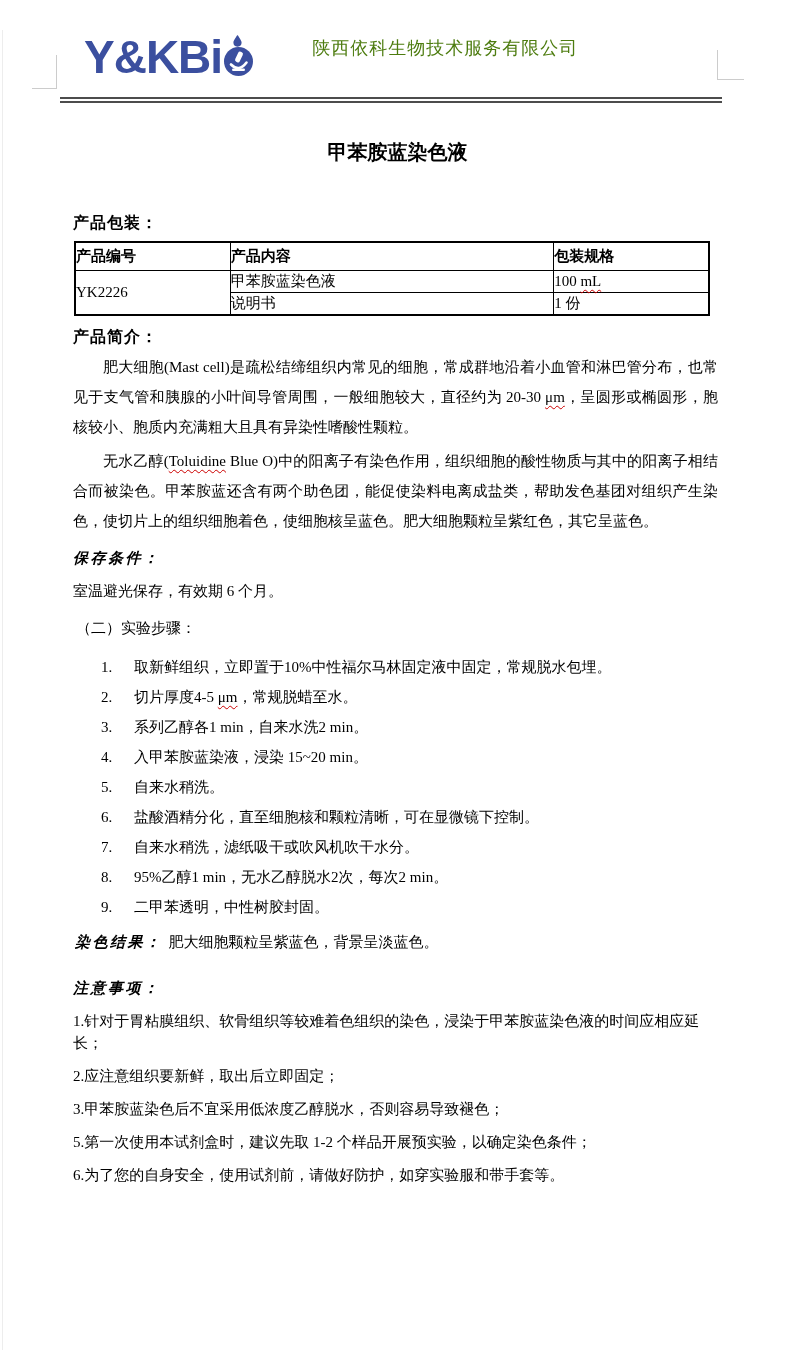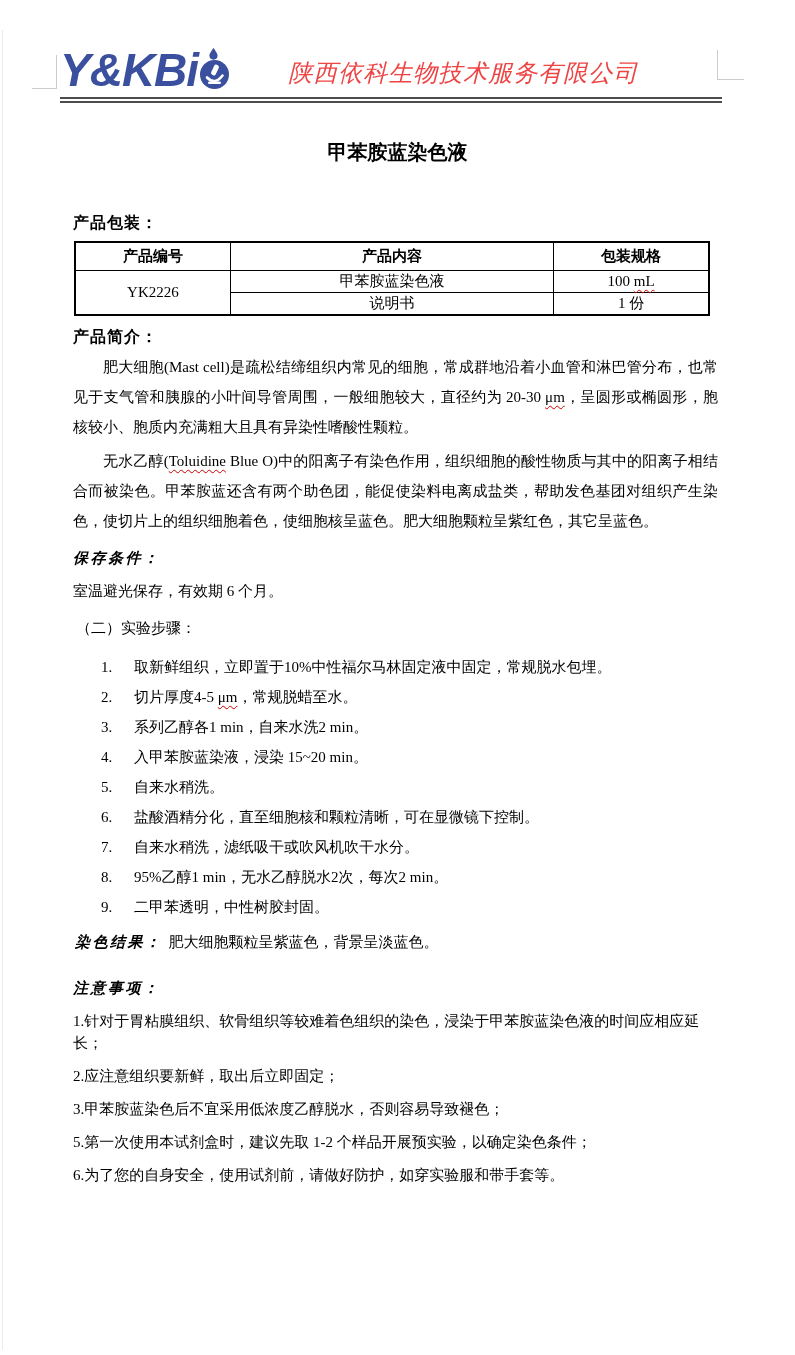--- a/index.html
+++ b/index.html
@@ -8,48 +8,48 @@
     font-family:"Liberation Serif","DejaVu Serif",serif;color:#000;
   }
   .page{position:relative;width:795px;height:1355px;}
   .left-edge-line{position:absolute;left:2px;top:30px;height:1320px;width:1px;background:#ededed;}
   .corner-mark-left{position:absolute;left:32px;top:55px;width:24px;height:33px;
     border-right:1px solid #cccccc;border-bottom:1px solid #cccccc;}
   .corner-mark-right{position:absolute;left:717px;top:50px;width:26px;height:29px;
     border-left:1px solid #cccccc;border-bottom:1px solid #cccccc;}
 
   
-  .letterhead{position:relative;padding:36px 0 0 60px;height:55px;display:flex;align-items:flex-end;font-style:italic;}
+  .letterhead{position:relative;padding:36px 0 0 84px;height:55px;display:flex;align-items:flex-start;}
   .logo{display:flex;align-items:flex-end;color:#3b4f9f;}
   .logo-text{font-family:"Liberation Sans","DejaVu Sans",sans-serif;font-weight:700;
     font-size:46px;line-height:0.92;letter-spacing:-1px;}
   .logo-o{position:relative;display:inline-block;width:31px;height:31px;margin:0 0 1px 1px;}
   .logo-drop{position:absolute;left:10px;top:-11px;}
-  .company-name{font-size:24px;color:#ef4444;margin-left:58px;margin-bottom:2px;letter-spacing:1px;}
+  .company-name{font-size:18px;color:#4d7c0f;margin-left:58px;margin-bottom:2px;letter-spacing:1px;}
   .header-rule{margin:6px 0 0 60px;width:662px;height:2px;
     border-top:2px solid #4c4c4c;border-bottom:2px solid #4c4c4c;}
 
   
   .doc-title{margin:36px 0 0 0;text-align:center;
     font-family:"Liberation Sans","DejaVu Sans",sans-serif;font-weight:700;font-size:20px;}
 
   
   .content{margin:0 73px;width:649px;}
   .sec-sans{font-family:"Liberation Sans","DejaVu Sans",sans-serif;font-weight:700;
     font-size:16px;letter-spacing:1px;}
   .sec-kai{font-weight:700;font-style:italic;font-size:15px;letter-spacing:2.5px;}
   .h-pack{margin-top:47px;}
   .h-intro{margin-top:11px;}
   .h-store{margin-top:13px;}
   .h-proc{margin-top:11px;}
   .h-notes{margin-top:26px;}
 
   
   table.pack-table{border-collapse:collapse;width:636px;margin-top:7px;margin-left:1px;
-    font-size:15px;text-align:center;}
+    font-size:15px;text-align:left;}
   table.pack-table th,table.pack-table td{border:1px solid #000;padding:0;}
   table.pack-table{border:2px solid #000;}
   table.pack-table th{height:27px;font-family:"Liberation Sans","DejaVu Sans",sans-serif;
     font-weight:700;font-size:15px;}
   table.pack-table td{height:21px;font-weight:400;}
   .col-code{width:24.5%;}
   .col-content{width:51%;}
   .col-spec{width:24.5%;}
 
   

